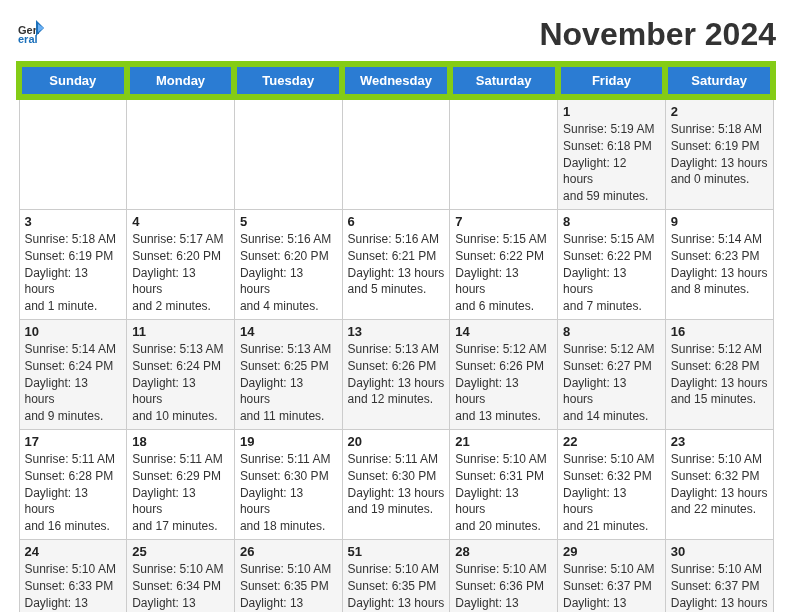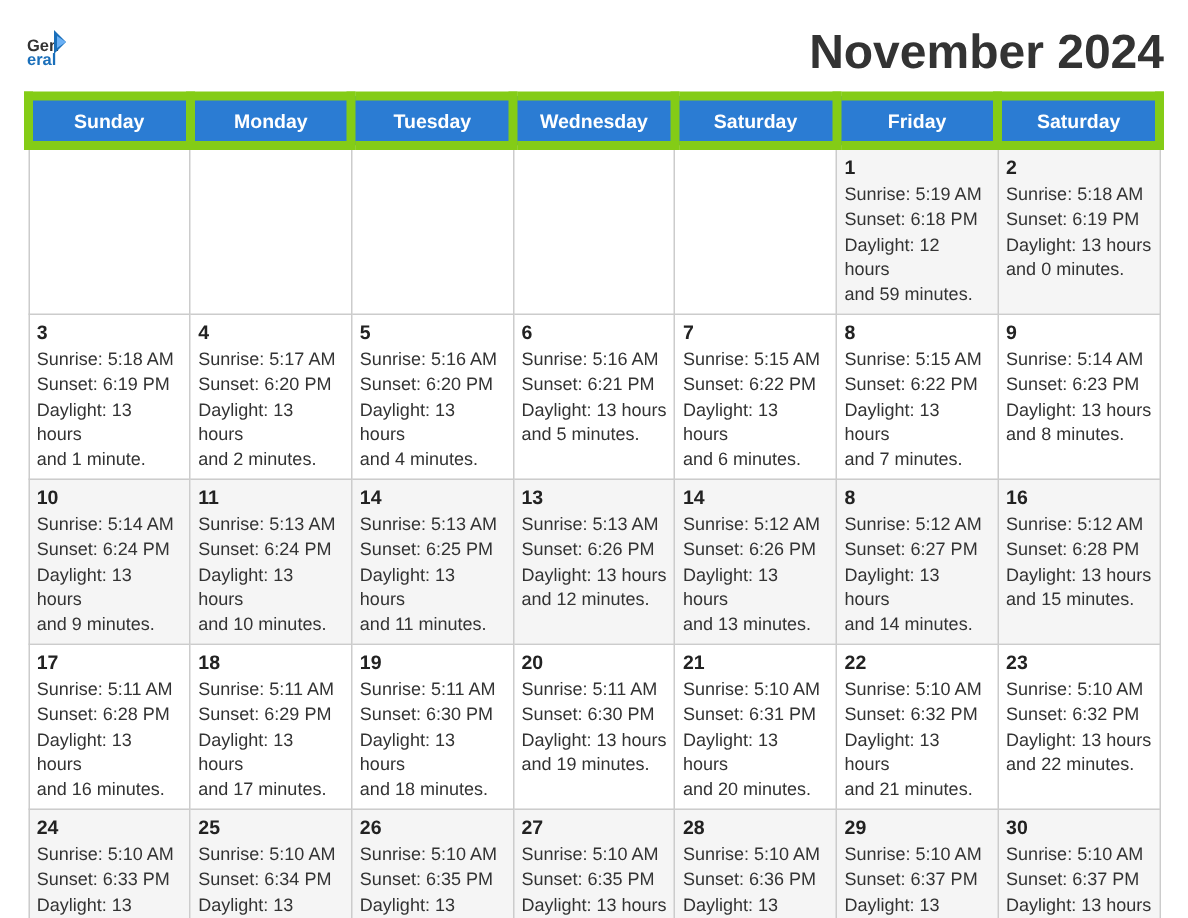--- a/index.html
+++ b/index.html
@@ -228,21 +228,21 @@
         </td>
         <td>
           <span class="day-number">25</span>
           <div class="day-info">Sunrise: 5:10 AM<br>Sunset: 6:34 PM<br>Daylight: 13 hours<br>and 24 minutes.</div>
         </td>
         <td>
           <span class="day-number">26</span>
           <div class="day-info">Sunrise: 5:10 AM<br>Sunset: 6:35 PM<br>Daylight: 13 hours<br>and 24 minutes.</div>
         </td>
         <td>
-          <span class="day-number">27</span>
+          <span class="day-number">51</span>
           <div class="day-info">Sunrise: 5:10 AM<br>Sunset: 6:35 PM<br>Daylight: 13 hours<br>and 25 minutes.</div>
         </td>
         <td>
           <span class="day-number">28</span>
           <div class="day-info">Sunrise: 5:10 AM<br>Sunset: 6:36 PM<br>Daylight: 13 hours<br>and 26 minutes.</div>
         </td>
         <td>
           <span class="day-number">29</span>
           <div class="day-info">Sunrise: 5:10 AM<br>Sunset: 6:37 PM<br>Daylight: 13 hours<br>and 27 minutes.</div>
         </td>

